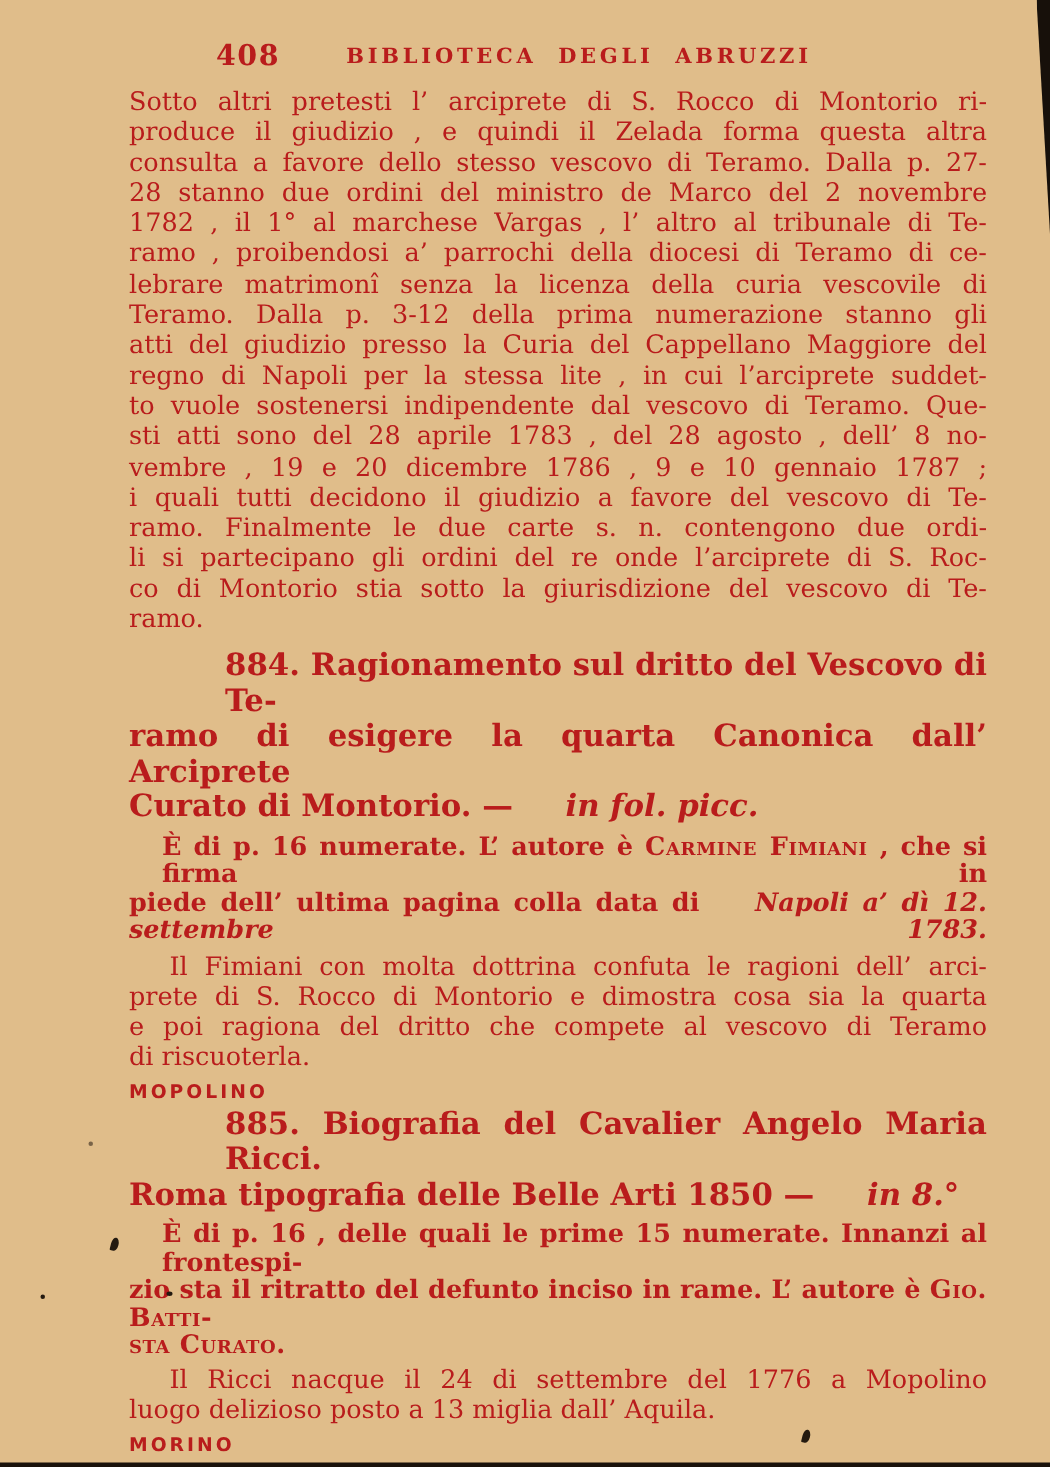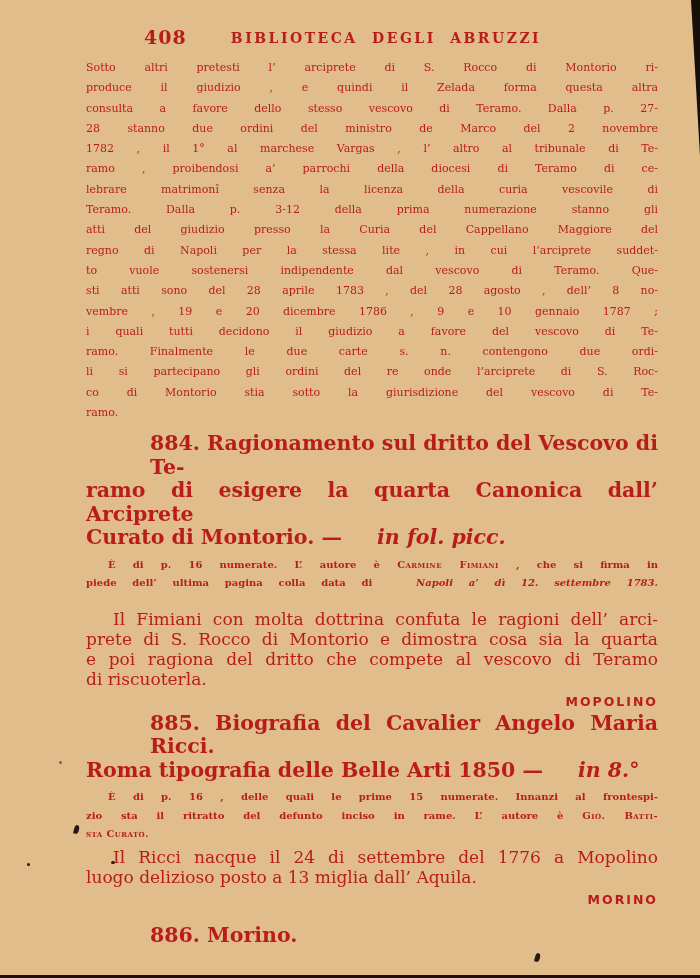--- a/index.html
+++ b/index.html
@@ -20,38 +20,38 @@
   .running-title {
     position:absolute; left:0; right:0; top:4px;
     text-align:center; transform:translateX(36px);
     font-size:14px; font-weight:bold;
     letter-spacing:2.5px; word-spacing:7px;
   }
   
   .textblock { position:absolute; left:86px; top:58px; width:572px; }
   .line { text-align:justify; text-align-last:justify; white-space:normal; }
   .line.last { text-align-last:left; }
-  .body-text .line { font-size:11px; line-height:20.3px; }
+  .body-text .line { font-size:17px; line-height:20.3px; }
   .comment .line { font-size:17px; line-height:20px; }
   .entry .line { font-size:20.5px; line-height:23.5px; font-weight:bold; }
-  .note .line { font-size:10px; line-height:18.5px; font-weight:bold; }
+  .note .line { font-size:17px; line-height:18.5px; font-weight:bold; }
   .indent-64 { padding-left:64px; }
   .indent-27 { padding-left:27px; }
   .indent-22 { padding-left:22px; }
   .it { font-style:italic;margin-left:28px; }
   .sc { font-variant:small-caps; letter-spacing:0.4px; }
   .section-head {
-    text-align:right;
+    text-align:left;
     font-family:"DejaVu Sans", sans-serif;
     font-size:12.5px; font-weight:bold;
     letter-spacing:2px; line-height:16px;
   }
   .m-entry884 { margin-top:9px; }
   .m-note884 { margin-top:6px; }
-  .m-comment884 { margin-top:16px; }
+  .m-comment884 { margin-top:5px; }
   .m-mopolino { margin-top:5px; margin-bottom:2px; }
   .m-note885 { margin-top:6px; }
   .m-comment885 { margin-top:3px; }
   .m-morino { margin-top:5px; margin-bottom:16px; }
   
   .wedge-top-right {
     position:absolute; top:0; right:0; width:9px; height:156px;
     background:#17100a;
     clip-path:polygon(0 0, 100% 0, 100% 100%);
     filter:blur(0.4px);

